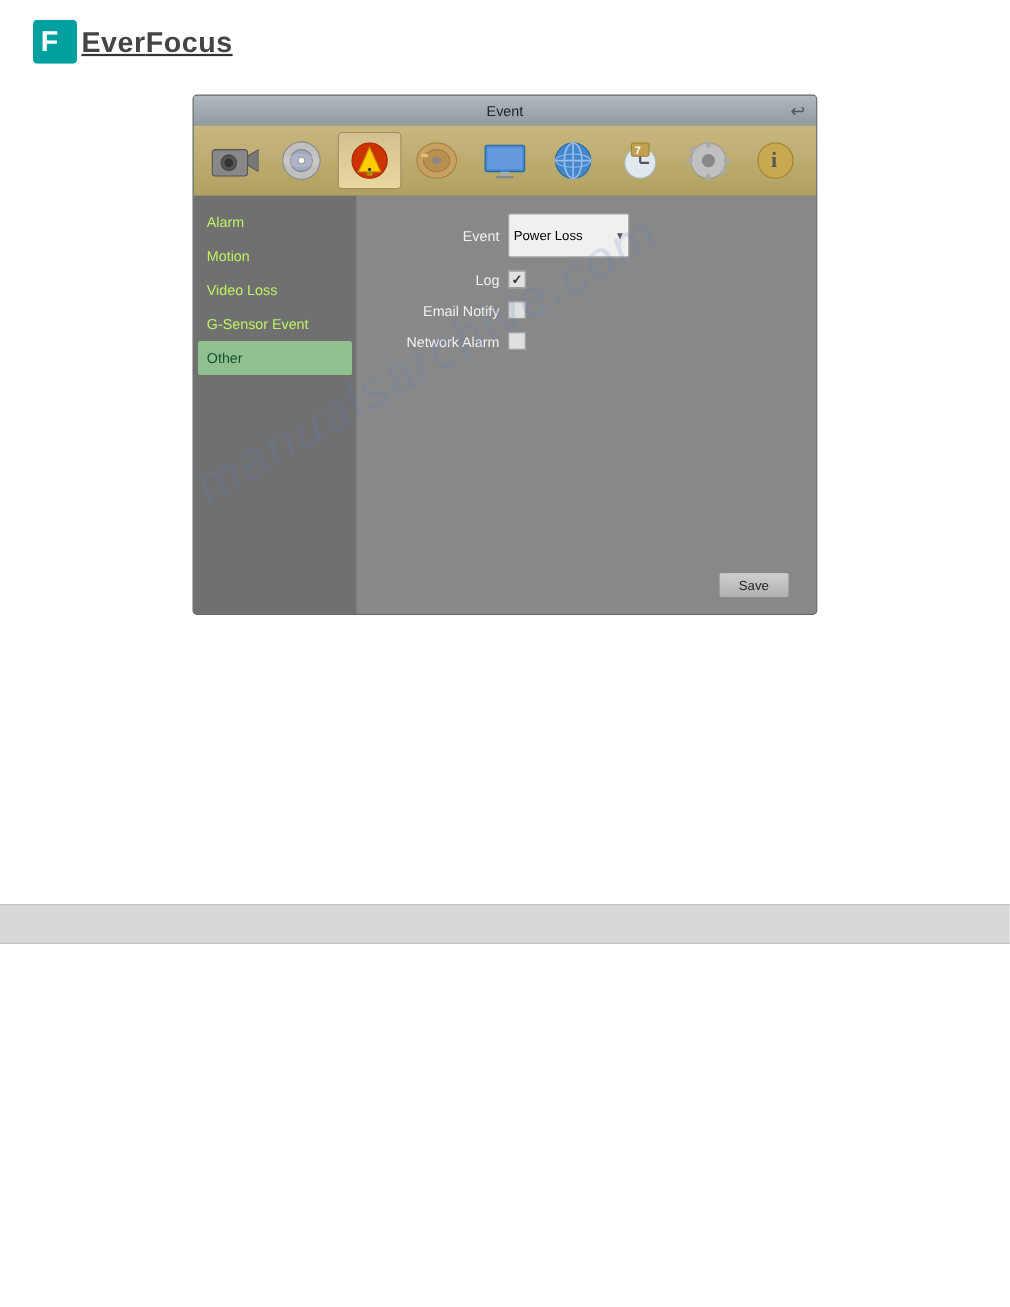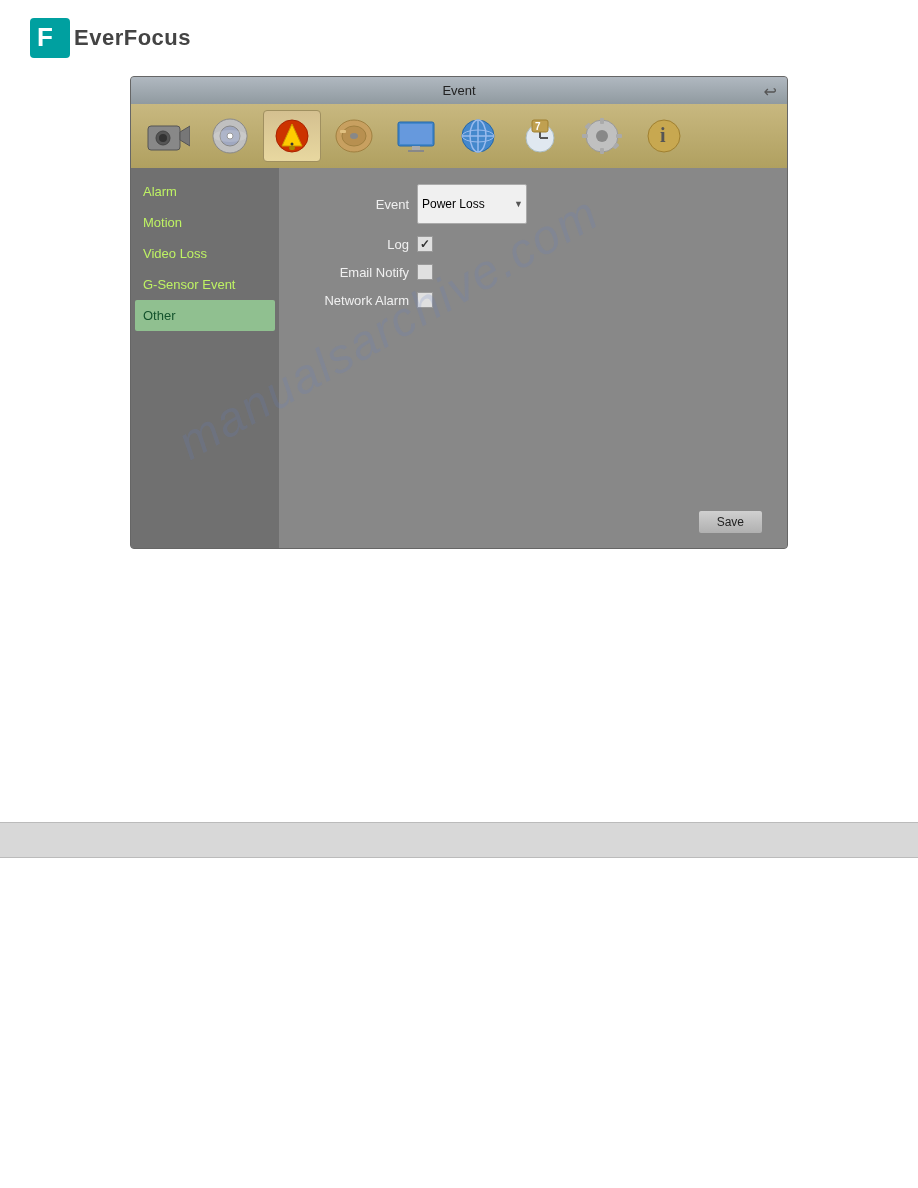--- a/index.html
+++ b/index.html
@@ -11,32 +11,33 @@
       position: relative;
     }
 
     
     .logo-area {
       padding: 18px 30px;
       display: flex;
       align-items: center;
     }
     .logo-text {
-      font-size: 22px;
+      font-size: 26px;
       font-weight: bold;
       color: #333;
       letter-spacing: 0.5px;
+      text-decoration: underline;
     }
     .logo-text span.ever { color: #444; }
     .logo-text span.focus { color: #444; }
 
     
     .window-container {
-      margin: 0 auto;
-      width: 658px;
+      margin: 10px auto;
+      width: 568px;
       background: #888;
       border: 1px solid #666;
       border-radius: 4px;
       overflow: hidden;
     }
 
     
     .title-bar {
       background: linear-gradient(to bottom, #b0b8c0, #909aa0);
       display: flex;

